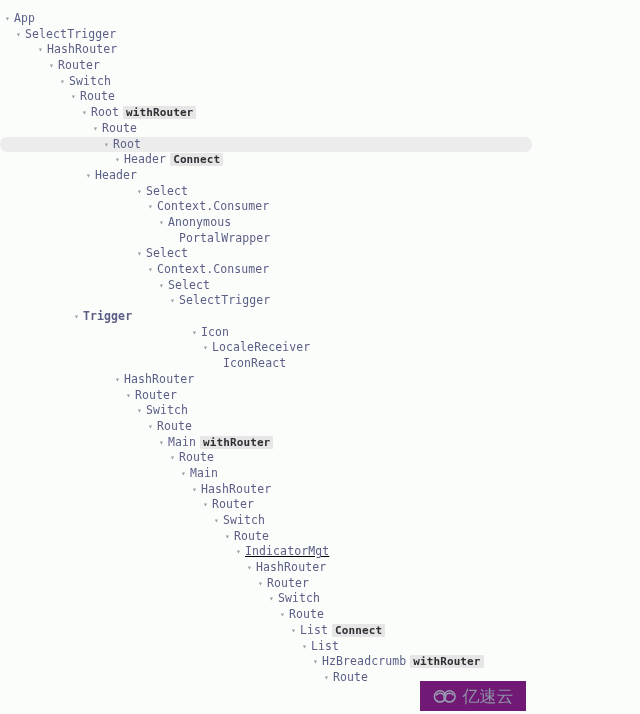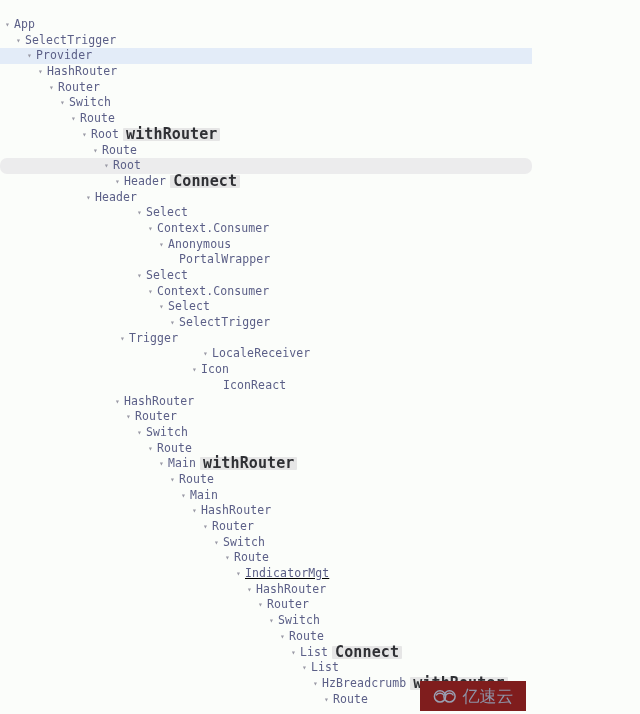--- a/index.html
+++ b/index.html
@@ -12,21 +12,21 @@
     background: #fbfdfa;
     font-family: "DejaVu Sans Mono", "Liberation Mono", monospace;
     overflow: hidden;
   }
   #tree-panel {
     position: relative;
     width: 532px;
     height: 714px;
     background: #fbfdfa;
     box-sizing: border-box;
-    padding-top: 17px;
+    padding-top: 11px;
     overflow: hidden;
   }
   .tree-row {
     position: relative;
     height: 15.7px;
     line-height: 15.7px;
     white-space: nowrap;
     font-size: 11.5px;
     display: block;
   }
@@ -53,37 +53,37 @@
     font-size: 11.5px;
     letter-spacing: 0.1px;
     vertical-align: top;
     line-height: 15.7px;
   }
   .badge {
     display: inline-block;
     background: #e6e6e6;
     color: #2f3034;
     font-weight: bold;
-    font-size: 15px;
+    font-size: 11px;
     line-height: 13px;
     padding: 0px 3px;
     margin-left: 4px;
     border-radius: 1px;
     vertical-align: top;
     position: relative;
     top: 1px;
     letter-spacing: 0.1px;
   }
   #watermark {
     position: absolute;
     right: 6px;
     bottom: 3px;
     width: 106px;
     height: 30px;
-    background: #7f1d1d;
+    background: #701a75;
     display: flex;
     align-items: center;
     justify-content: center;
     gap: 4px;
     pointer-events: none;
   }
   #watermark .wm-text {
     font-family: "DejaVu Sans", "Liberation Sans", sans-serif;
     font-size: 17px;
     color: #8e93a6;
@@ -91,41 +91,40 @@
   }
   #watermark svg { display: block; }
 </style>
 </head>
 <body>
 
 <div id="tree-panel">
   <div id="tree-rows">
       <div class="tree-row"><span class="row-inner" style="margin-left: 5px;"><span class="arrow">▾</span><span class="cname">App</span></span></div>
       <div class="tree-row"><span class="row-inner" style="margin-left: 16px;"><span class="arrow">▾</span><span class="cname">SelectTrigger</span></span></div>
-      <div class="tree-row sel-blue"><span class="row-inner" style="margin-left: 27px;"><span class="arrow">▾</span><span class="cname">Provider</span></span></div>
       <div class="tree-row"><span class="row-inner" style="margin-left: 38px;"><span class="arrow">▾</span><span class="cname">HashRouter</span></span></div>
       <div class="tree-row"><span class="row-inner" style="margin-left: 49px;"><span class="arrow">▾</span><span class="cname">Router</span></span></div>
       <div class="tree-row"><span class="row-inner" style="margin-left: 60px;"><span class="arrow">▾</span><span class="cname">Switch</span></span></div>
       <div class="tree-row"><span class="row-inner" style="margin-left: 71px;"><span class="arrow">▾</span><span class="cname">Route</span></span></div>
       <div class="tree-row"><span class="row-inner" style="margin-left: 82px;"><span class="arrow">▾</span><span class="cname">Root</span><span class="badge">withRouter</span></span></div>
       <div class="tree-row"><span class="row-inner" style="margin-left: 93px;"><span class="arrow">▾</span><span class="cname">Route</span></span></div>
       <div class="tree-row sel-gray"><span class="row-inner" style="margin-left: 104px;"><span class="arrow">▾</span><span class="cname">Root</span></span></div>
       <div class="tree-row"><span class="row-inner" style="margin-left: 115px;"><span class="arrow">▾</span><span class="cname">Header</span><span class="badge">Connect</span></span></div>
       <div class="tree-row"><span class="row-inner" style="margin-left: 86px;"><span class="arrow">▾</span><span class="cname">Header</span></span></div>
       <div class="tree-row"><span class="row-inner" style="margin-left: 137px;"><span class="arrow">▾</span><span class="cname">Select</span></span></div>
       <div class="tree-row"><span class="row-inner" style="margin-left: 148px;"><span class="arrow">▾</span><span class="cname">Context.Consumer</span></span></div>
       <div class="tree-row"><span class="row-inner" style="margin-left: 159px;"><span class="arrow">▾</span><span class="cname">Anonymous</span></span></div>
       <div class="tree-row"><span class="row-inner" style="margin-left: 170px;"><span class="arrow blank">▾</span><span class="cname">PortalWrapper</span></span></div>
       <div class="tree-row"><span class="row-inner" style="margin-left: 137px;"><span class="arrow">▾</span><span class="cname">Select</span></span></div>
       <div class="tree-row"><span class="row-inner" style="margin-left: 148px;"><span class="arrow">▾</span><span class="cname">Context.Consumer</span></span></div>
       <div class="tree-row"><span class="row-inner" style="margin-left: 159px;"><span class="arrow">▾</span><span class="cname">Select</span></span></div>
       <div class="tree-row"><span class="row-inner" style="margin-left: 170px;"><span class="arrow">▾</span><span class="cname">SelectTrigger</span></span></div>
-      <div class="tree-row"><span class="row-inner" style="margin-left: 120px;"><span class="arrow">▾</span><span class="cname">Trigger</span></span></div>
+      <div class="tree-row"><span class="row-inner" style="margin-left: 74px; font-weight: bold;"><span class="arrow">▾</span><span class="cname">Trigger</span></span></div>
+      <div class="tree-row"><span class="row-inner" style="margin-left: 192px;"><span class="arrow">▾</span><span class="cname">Icon</span></span></div>
       <div class="tree-row"><span class="row-inner" style="margin-left: 203px;"><span class="arrow">▾</span><span class="cname">LocaleReceiver</span></span></div>
-      <div class="tree-row"><span class="row-inner" style="margin-left: 192px;"><span class="arrow">▾</span><span class="cname">Icon</span></span></div>
       <div class="tree-row"><span class="row-inner" style="margin-left: 214px;"><span class="arrow blank">▾</span><span class="cname">IconReact</span></span></div>
       <div class="tree-row"><span class="row-inner" style="margin-left: 115px;"><span class="arrow">▾</span><span class="cname">HashRouter</span></span></div>
       <div class="tree-row"><span class="row-inner" style="margin-left: 126px;"><span class="arrow">▾</span><span class="cname">Router</span></span></div>
       <div class="tree-row"><span class="row-inner" style="margin-left: 137px;"><span class="arrow">▾</span><span class="cname">Switch</span></span></div>
       <div class="tree-row"><span class="row-inner" style="margin-left: 148px;"><span class="arrow">▾</span><span class="cname">Route</span></span></div>
       <div class="tree-row"><span class="row-inner" style="margin-left: 159px;"><span class="arrow">▾</span><span class="cname">Main</span><span class="badge">withRouter</span></span></div>
       <div class="tree-row"><span class="row-inner" style="margin-left: 170px;"><span class="arrow">▾</span><span class="cname">Route</span></span></div>
       <div class="tree-row"><span class="row-inner" style="margin-left: 181px;"><span class="arrow">▾</span><span class="cname">Main</span></span></div>
       <div class="tree-row"><span class="row-inner" style="margin-left: 192px;"><span class="arrow">▾</span><span class="cname">HashRouter</span></span></div>
       <div class="tree-row"><span class="row-inner" style="margin-left: 203px;"><span class="arrow">▾</span><span class="cname">Router</span></span></div>

